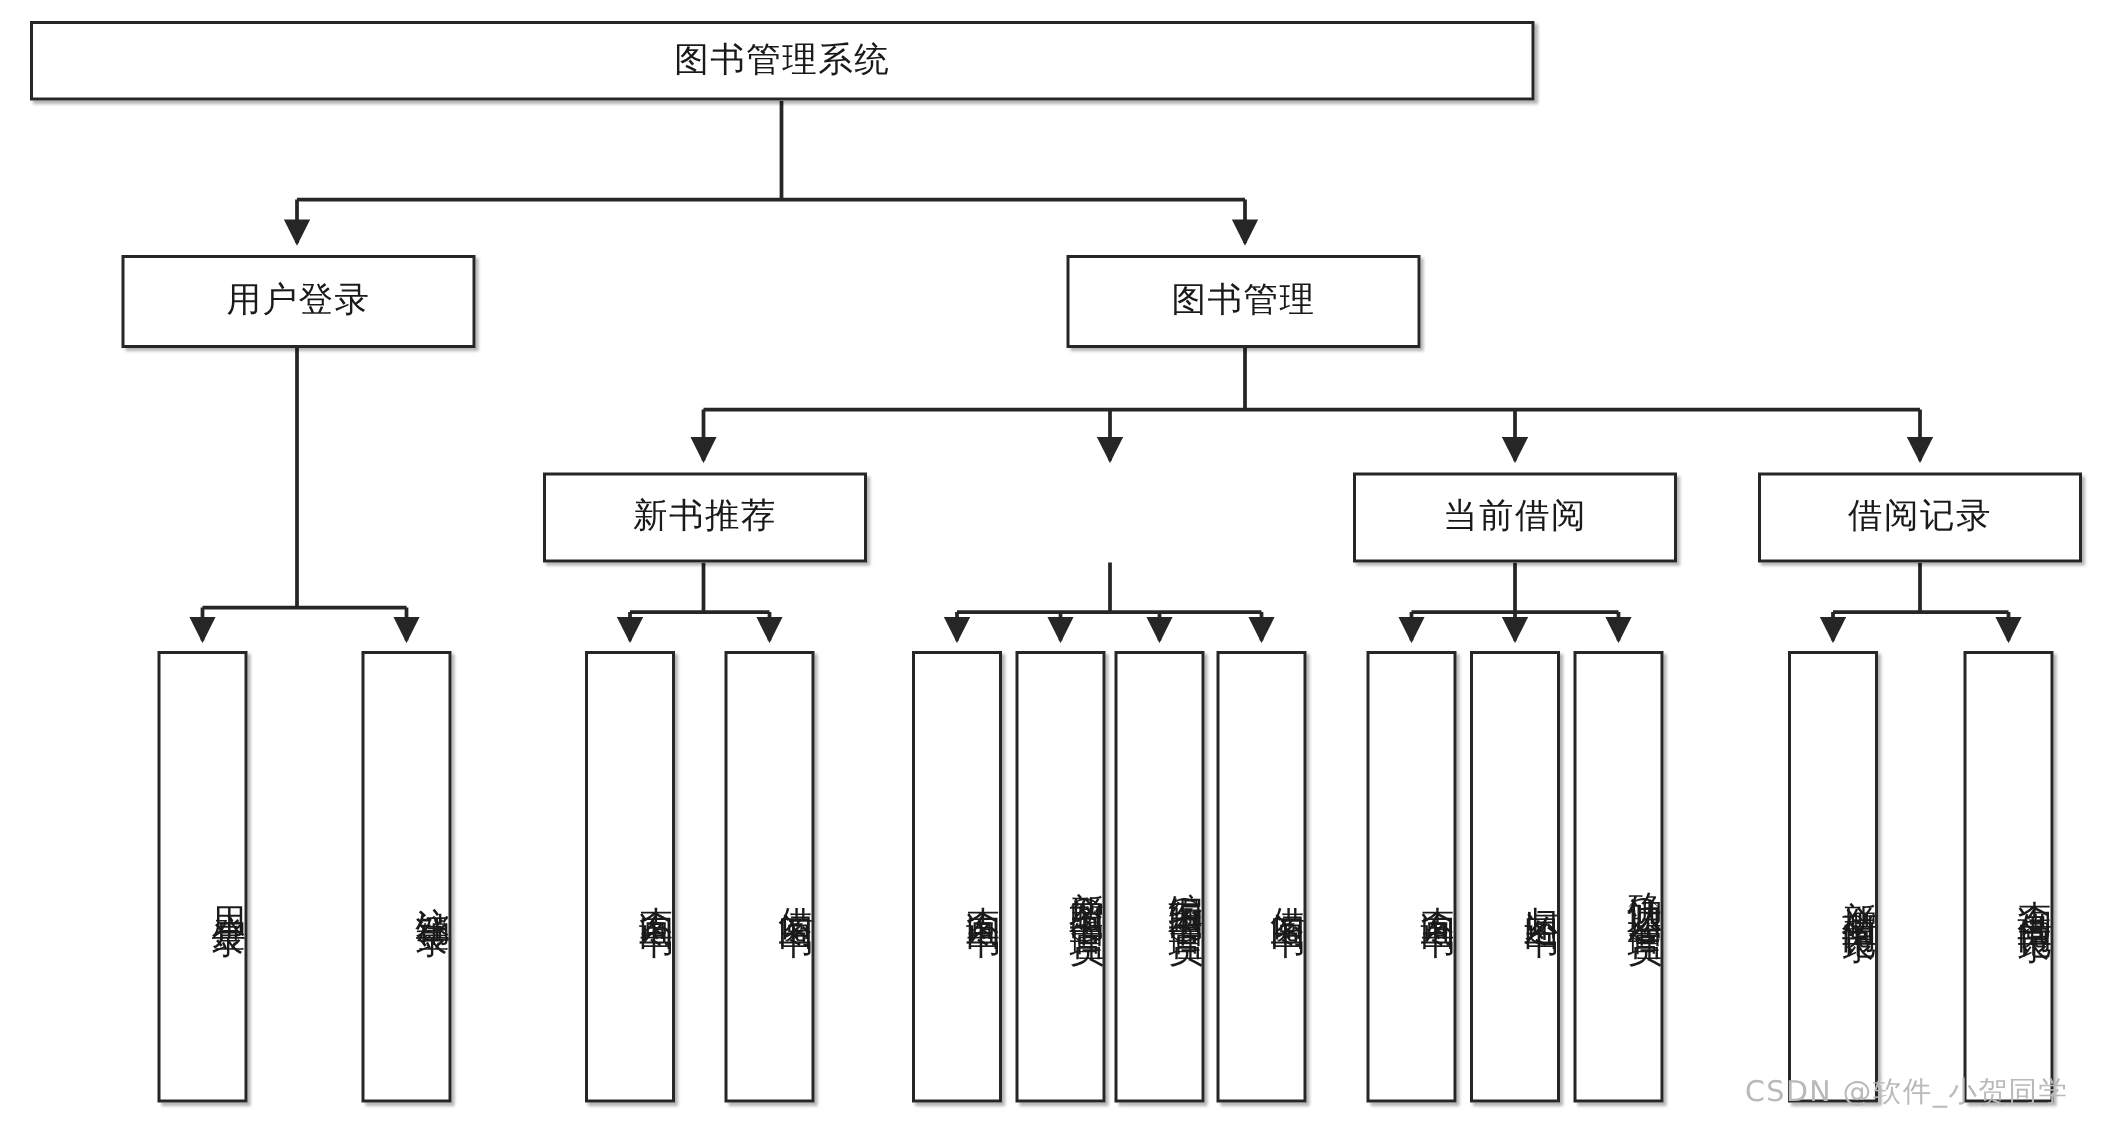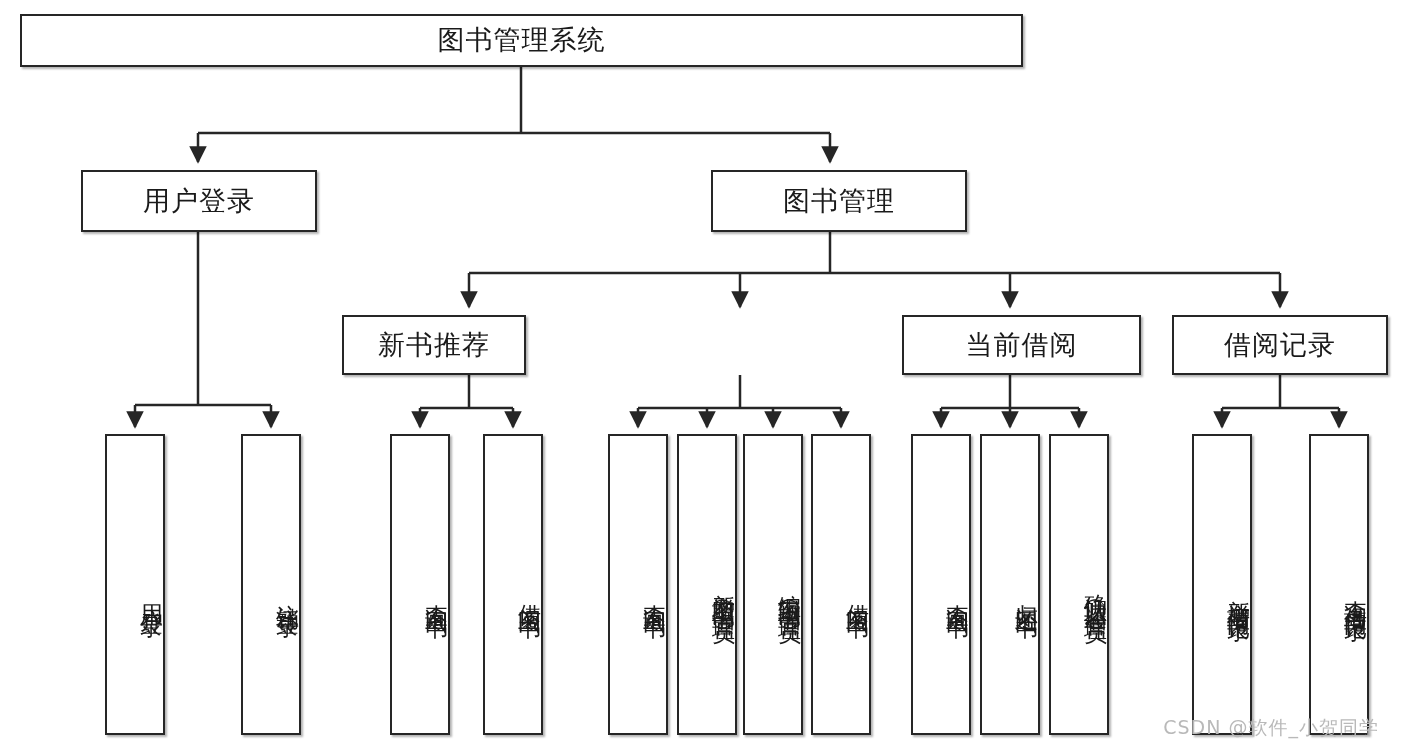--- a/index.html
+++ b/index.html
@@ -16,21 +16,21 @@
     box-sizing:border-box;
     border:2px solid #262626;
     background:#ffffff;
     box-shadow:2px 2px 2px rgba(0,0,0,0.30);
     display:flex;
     align-items:center;
     justify-content:center;
     color:#1a1a1a;
   }
   .node.horiz{
-    font-size:27px;
+    font-size:23px;
     letter-spacing:1px;
     line-height:1.2;
   }
   .node.vert{
     writing-mode:vertical-rl;
     text-orientation:upright;
     font-size:23px;
     letter-spacing:4px;
     line-height:1.0;
     padding-top:18px;
@@ -110,28 +110,28 @@
     </g>
   </svg>
 
   <div class="node horiz" style="left:20px;top:14px;width:1003px;height:53px;">
     <span>图书管理系统</span>
   </div>
 
   <div class="node horiz" style="left:81px;top:170px;width:236px;height:62px;">
     <span>用户登录</span>
   </div>
-  <div class="node horiz" style="left:711px;top:170px;width:256px;height:62px;">
+  <div class="node horiz" style="left:711px;top:170px;width:236px;height:62px;">
     <span>图书管理</span>
   </div>
 
-  <div class="node horiz" style="left:342px;top:315px;width:184px;height:60px;justify-content:center;">
+  <div class="node horiz" style="left:362px;top:315px;width:216px;height:60px;justify-content:center;">
     <span>新书推荐</span>
   </div>
-  <div class="node horiz" style="left:902px;top:315px;width:239px;height:60px;">
+  <div class="node horiz" style="left:902px;top:315px;width:216px;height:60px;">
     <span>当前借阅</span>
   </div>
   <div class="node horiz" style="left:1172px;top:315px;width:216px;height:60px;">
     <span>借阅记录</span>
   </div>
 
   <div class="node vert" style="left:105px;top:434px;width:60px;height:301px;">
     <span class="vlabel">用户登录</span>
   </div>
   <div class="node vert" style="left:241px;top:434px;width:60px;height:301px;">

